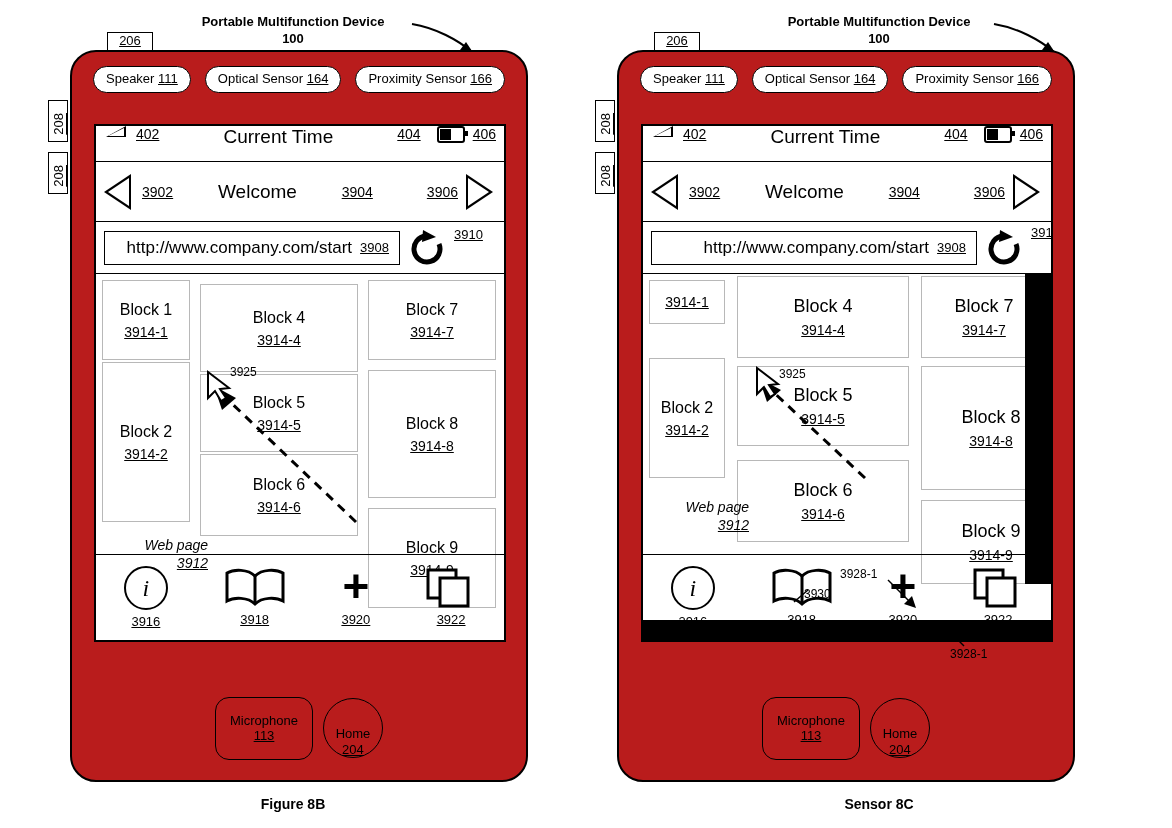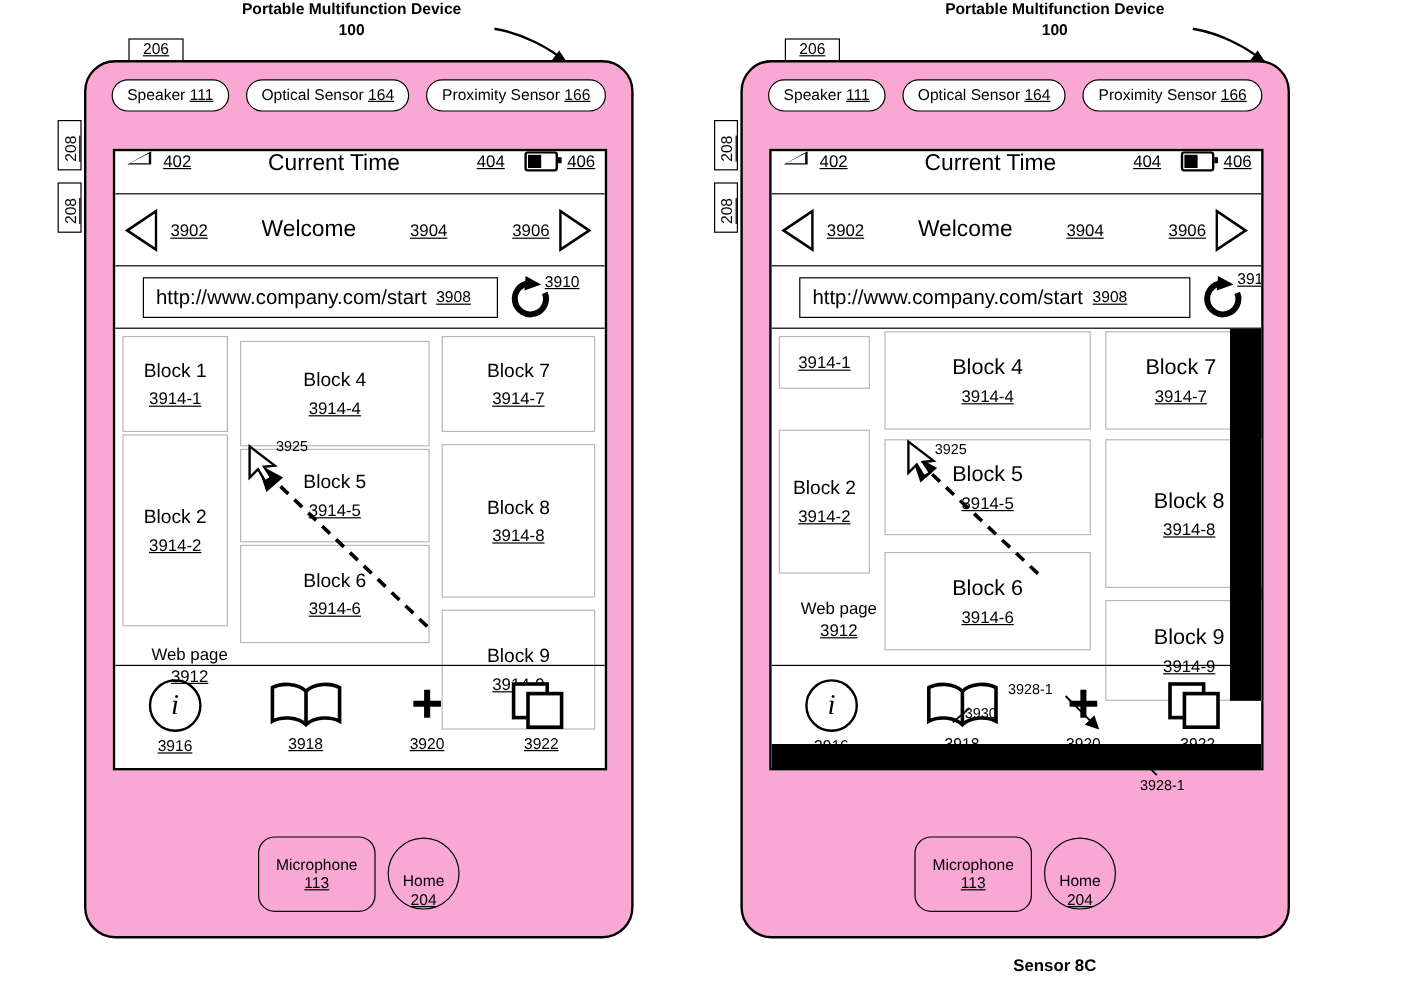--- a/index.html
+++ b/index.html
@@ -11,21 +11,21 @@
   .panel{position:absolute;top:0;width:586px;height:828px;}
   .panel-left{left:0;}
   .panel-right{left:586px;}
 
   
   .ann{position:absolute;font-size:13px;line-height:1.15;white-space:nowrap;}
 
   
   .device{
     position:absolute;left:70px;top:50px;width:458px;height:732px;
-    border:2.5px solid #000;border-radius:26px;background:#f9a8d4;box-sizing:border-box;
+    border:2.5px solid #000;border-radius:26px;background:#b91c1c;box-sizing:border-box;
   }
   
   .tagbox{position:absolute;border:1.5px solid #000;background:#fff;
     font-size:13px;text-align:center;box-sizing:border-box;}
   .tagbox span{text-decoration:underline;}
 
   
   .sensor-row{position:absolute;left:0;right:0;top:14px;display:flex;justify-content:center;gap:14px;}
   .sensor{
     border:1.5px solid #000;border-radius:16px;padding:5px 12px;background:#fff;
@@ -60,54 +60,54 @@
   .tri-left-out{border-top:18px solid transparent;border-bottom:18px solid transparent;border-right:27px solid #000;}
   .tri-left-in{border-top:14px solid transparent;border-bottom:14px solid transparent;border-right:21px solid #fff;left:4px;top:4px;}
   .tri-right-out{border-top:18px solid transparent;border-bottom:18px solid transparent;border-left:27px solid #000;}
   .tri-right-in{border-top:14px solid transparent;border-bottom:14px solid transparent;border-left:21px solid #fff;left:2px;top:4px;}
   .welcome{flex:1;text-align:center;font-size:19px;}
   .nav-num{font-size:14px;text-decoration:underline;}
 
   
   .url-bar{position:relative;height:52px;border-bottom:1.5px solid #000;display:flex;align-items:center;box-sizing:border-box;}
   .url-box{
-    margin-left:23px;border:1.5px solid #000;height:34px;display:flex;align-items:center;
-    padding:0 10px;font-size:17px;box-sizing:border-box;background:#fff;
+    margin-left:8px;border:1.5px solid #000;height:34px;display:flex;align-items:center;
+    padding:0 10px;font-size:17px;box-sizing:border-box;background:#fff;justify-content:flex-end;
   }
   .url-num{font-size:13px;text-decoration:underline;margin-left:8px;}
   .reload{position:relative;width:44px;height:40px;margin-left:6px;}
 
   
   .content{position:relative;height:370px;box-sizing:border-box;}
   .blk{
     position:absolute;border:1px solid #b8b8b8;background:#fff;
     display:flex;flex-direction:column;align-items:center;justify-content:center;
     font-size:16px;text-align:center;box-sizing:border-box;
   }
   .blk .n{font-size:14px;text-decoration:underline;margin-top:5px;}
-  .webpage{position:absolute;font-size:14px;text-align:center;line-height:1.3;}
+  .webpage{position:absolute;font-size:14px;text-align:right;line-height:1.3;font-style:italic;}
   .webpage u{text-decoration:underline;}
 
   
   .toolbar{position:absolute;left:0;right:0;bottom:0;height:86px;border-top:1.5px solid #000;display:flex;align-items:center;justify-content:space-around;box-sizing:border-box;}
   .tb-item{display:flex;flex-direction:column;align-items:center;}
   .tb-num{font-size:13px;text-decoration:underline;margin-top:4px;}
   .ic-info{width:40px;height:40px;border:2px solid #000;border-radius:50%;display:flex;align-items:center;justify-content:center;font-family:"Liberation Serif",serif;font-style:italic;font-size:24px;}
   .ic-plus{font-size:46px;line-height:36px;font-weight:bold;}
 
   
   .bottom-row{position:absolute;left:0;right:0;bottom:20px;display:flex;justify-content:center;align-items:center;gap:10px;}
   .mic{border:1.5px solid #000;border-radius:14px;padding:15px 14px;font-size:13px;text-align:center;line-height:1.2;}
   .mic u{text-decoration:underline;}
   .home{width:58px;height:58px;border:1.5px solid #000;border-radius:50%;display:flex;flex-direction:column;align-items:center;justify-content:flex-end;font-size:13px;line-height:1.2;}
   .home u{text-decoration:underline;}
 
   .figcap{position:absolute;bottom:16px;left:0;right:0;text-align:center;font-size:14px;font-weight:bold;}
 
-  .title-top{position:absolute;top:0;left:0;right:0;text-align:center;font-size:13px;font-weight:bold;line-height:1.3;}
+  .title-top{position:absolute;top:14px;left:0;right:0;text-align:center;font-size:13px;font-weight:bold;line-height:1.3;}
 
   svg{display:block;overflow:visible;}
 </style>
 </head>
 <body>
 
 <div class="panel panel-left">
 
   <div class="title-top">
     <span>Portable Multifunction Device</span><br>
@@ -257,20 +257,21 @@
       <div class="mic">
         <span>Microphone</span><br><u>113</u>
       </div>
       <div class="home">
         <span>Home</span>
           <u>204</u>
       </div>
     </div>
   </div>
 
+  <div class="figcap">Figure 8B</div>
 </div>
 
 <div class="panel panel-right">
 
   <div class="title-top">
     <span>Portable Multifunction Device</span><br>
     <span>100</span>
   </div>
 
   <svg style="position:absolute;left:406px;top:22px;" width="80" height="36">

